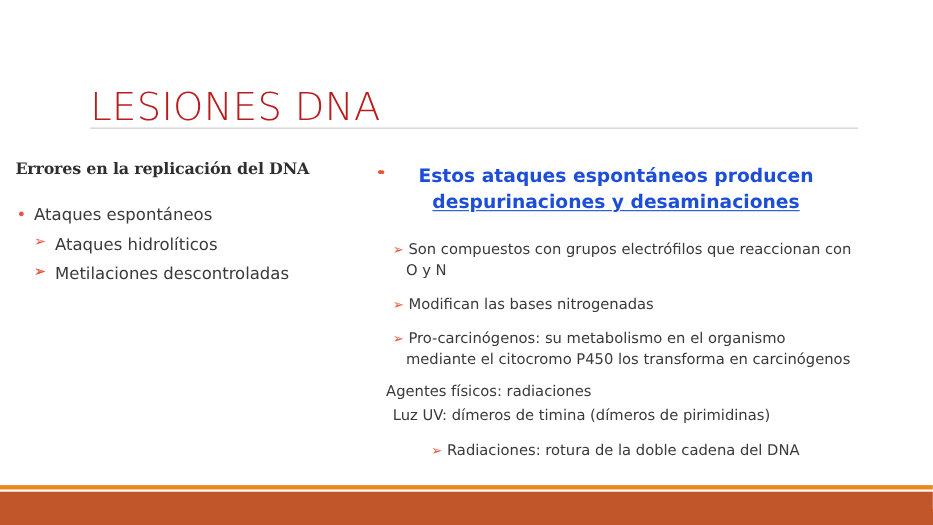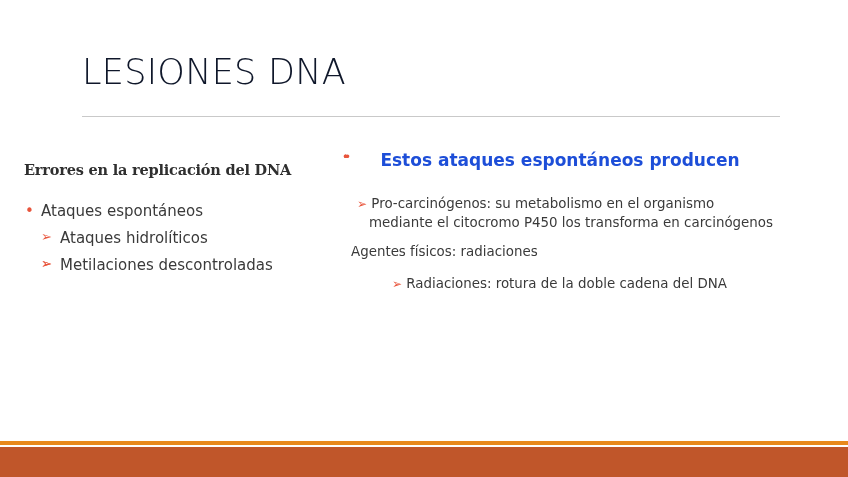--- a/index.html
+++ b/index.html
@@ -17,45 +17,44 @@
   .slide {
     position: absolute;
     inset: 0;
     background: #ffffff;
   }
 
   
   .slide-title {
     position: absolute;
     left: 82px;
-    top: 54px;
+    top: 80px;
     font-family: "DejaVu Sans", sans-serif;
     font-size: 35px;
     font-weight: 300;
     letter-spacing: 0.3px;
-    color: #0f172a;
+    color: #b91c1c;
     line-height: 1.05;
     white-space: nowrap;
   }
   .title-rule {
     position: absolute;
     left: 82px;
     top: 116px;
     width: 698px;
     height: 1px;
     background: #c9c9c9;
   }
 
   
   .col-left {
     position: absolute;
-    left: 24px;
+    left: 14px;
     top: 145px;
     width: 330px;
-    margin-top: 16px;
   }
   .col-right {
     position: absolute;
     left: 340px;
     top: 148px;
     width: 440px;
   }
 
   .head-left {
     font-family: "DejaVu Serif", "Liberation Serif", serif;
@@ -210,42 +209,52 @@
         <span>Metilaciones descontroladas</span>
       </li>
 
     </ul>
   </div>
 
   <div class="col-right">
 
     <div class="head-right">
       <div>Estos ataques espontáneos producen</div>
+      <div class="underlined">despurinaciones y desaminaciones</div>
     </div>
 
     <div class="right-block">
 
       <div class="item right-l1">
         <span class="bullet-dot">•</span>
       </div>
 
-
-
       <div class="item right-l2">
         <span class="arrow-inline">➢</span>
+        <span>Son compuestos con grupos electrófilos que reaccionan con O y N</span>
+      </div>
+
+      <div class="item right-l2">
+        <span class="arrow-inline">➢</span>
+        <span>Modifican las bases nitrogenadas</span>
+      </div>
+
+      <div class="item right-l2">
+        <span class="arrow-inline">➢</span>
         <span>Pro-carcinógenos: su metabolismo en el organismo mediante el citocromo P450 los transforma en carcinógenos</span>
       </div>
 
       <div class="item right-l1 gap-sm">
         <span class="bullet-dot">•</span>
         <span>Agentes físicos: radiaciones</span>
       </div>
 
       <div class="item right-l1 spaced gap-xs">
         <span class="bullet-dot">•</span>
+        <span>Luz UV: dímeros de timina (dímeros de pirimidinas)</span>
       </div>
 
       <div class="item right-l2 deep">
         <span class="arrow-inline">➢</span>
         <span>Radiaciones: rotura de la doble cadena del DNA</span>
       </div>
 
     </div>
   </div>
 

